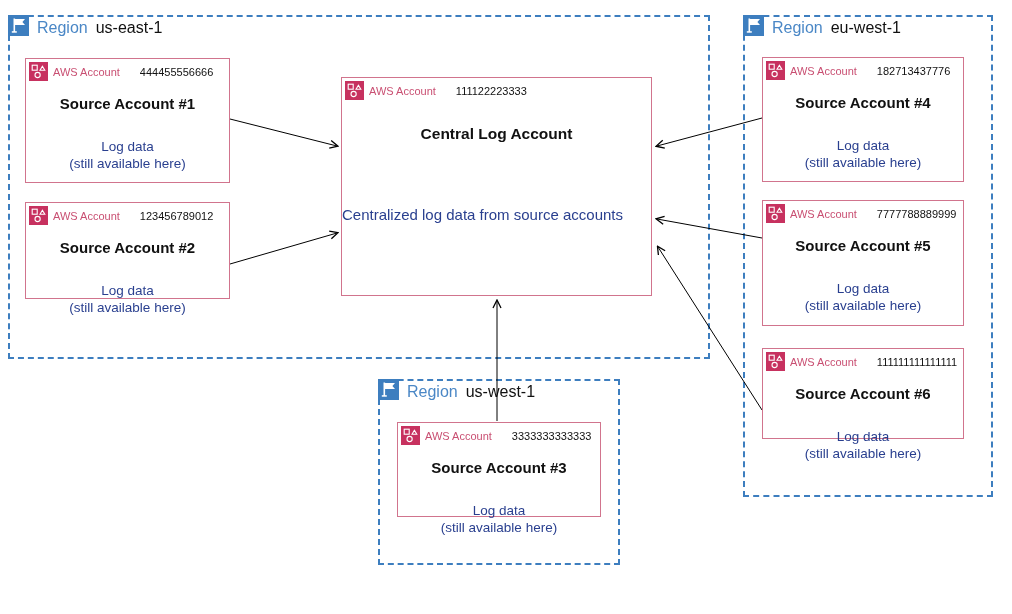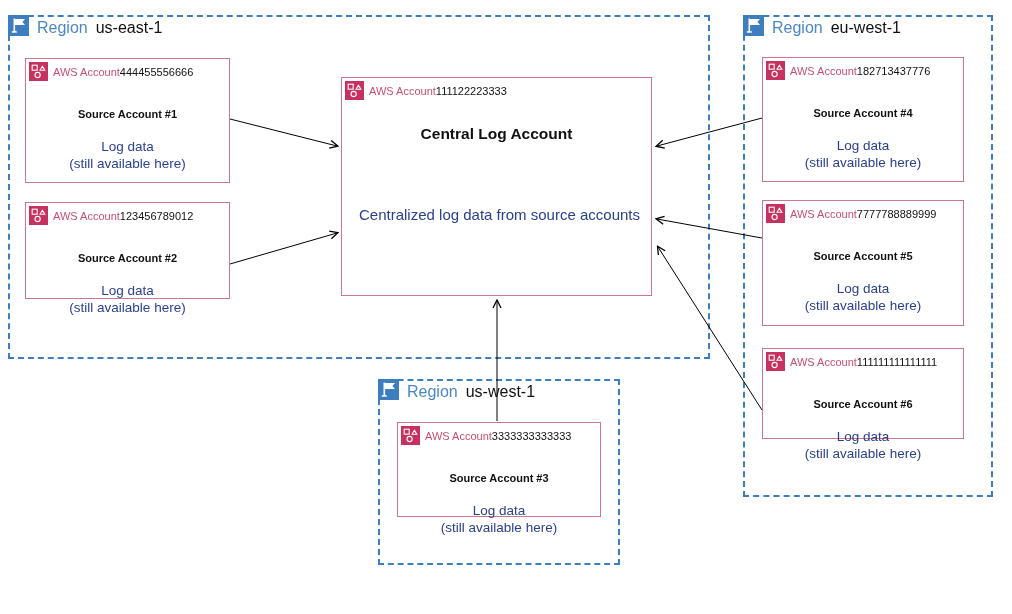--- a/index.html
+++ b/index.html
@@ -36,37 +36,37 @@
   }
   .acct-icon {
     position:absolute; top:3px; left:3px;
     width:19px; height:19px; background:#c7315f;
   }
   .acct-head {
     position:absolute; top:7px; left:27px;
     font-size:11px; white-space:nowrap;
   }
   .acct-head .alabel { color:#c94f72; }
-  .acct-head .anum { color:#111111; margin-left:0; }
+  .acct-head .anum { color:#111111; margin-left:20px; }
   .acct-title {
-    position:absolute; left:0; right:0; top:49px;
-    text-align:center; font-weight:bold; font-size:11px; color:#111111;
+    position:absolute; left:0; right:0; top:36px;
+    text-align:center; font-weight:bold; font-size:15px; color:#111111;
   }
   .acct-line1, .acct-line2 {
     position:absolute; left:0; right:0; text-align:center;
     font-size:13.5px; color:#293f8f;
   }
   .acct-line1 { top:80px; }
   .acct-line2 { top:97px; }
 
   
   #central .acct-title { top:47px; font-size:15.5px; }
   #central .acct-body {
     position:absolute; left:0; right:11px; top:128px;
-    text-align:right; font-size:15px; color:#293f8f;
+    text-align:left; font-size:15px; color:#293f8f;
   }
 
   
   #arrows {
     position:absolute; top:0; left:0; width:1012px; height:614px;
     pointer-events:none;
   }
 </style>
 </head>
 <body>

